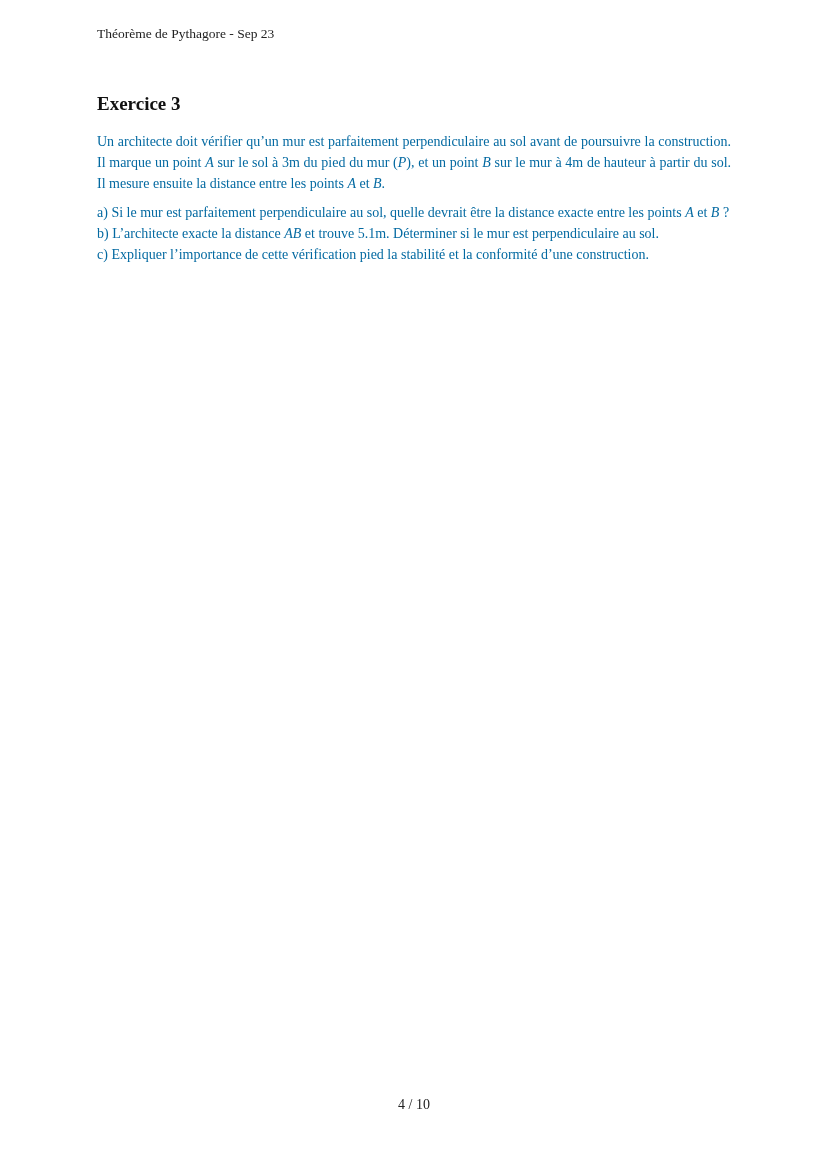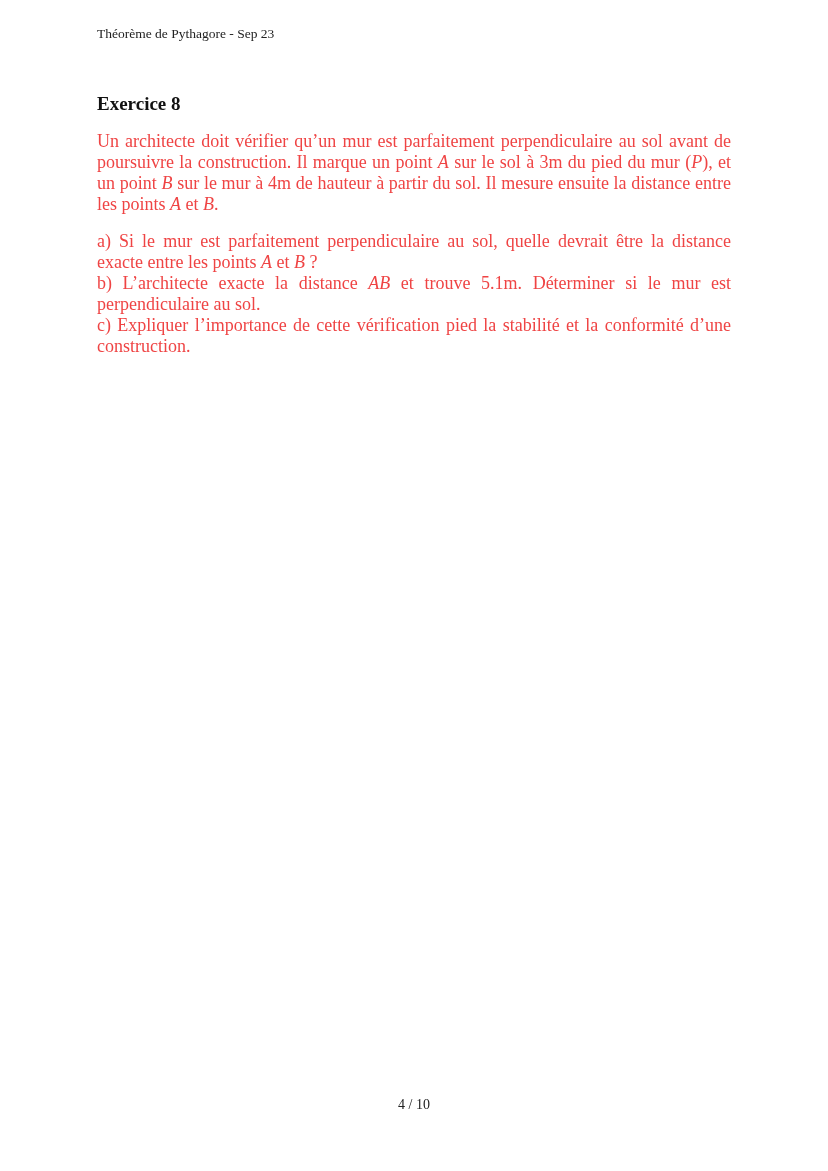--- a/index.html
+++ b/index.html
@@ -33,28 +33,28 @@
     width: 634px;
   }
   .exercise-title {
     font-size: 19px;
     font-weight: bold;
     line-height: 23px;
     margin: 0 0 16px 0;
     color: #111111;
   }
   .para {
-    font-size: 18px;
+    font-size: 14px;
     line-height: 21px;
     text-align: justify;
     margin: 0;
-    color: #ef4444;
+    color: #0369a1;
   }
   .questions {
-    margin-top: 16px;
+    margin-top: 8px;
   }
   .mvar {
     font-style: italic;
   }
   .footer {
     position: absolute;
     top: 1096px;
     left: 0;
     width: 828px;
     text-align: center;
@@ -66,21 +66,21 @@
 </head>
 <body>
 
 <div class="page">
 
   <div class="header">
     <span>Théorème de Pythagore - Sep 23</span>
   </div>
 
   <div class="content">
-    <h2 class="exercise-title">Exercice 8</h2>
+    <h2 class="exercise-title">Exercice 3</h2>
 
     <p class="para"><span>Un architecte doit vérifier qu’un mur est parfaitement perpendiculaire au sol avant de poursuivre la construction. Il marque un point </span><span class="mvar">A</span><span> sur le sol à 3m du pied du mur (</span><span class="mvar">P</span><span>), et un point </span><span class="mvar">B</span><span> sur le mur à 4m de hauteur à partir du sol. Il mesure ensuite la distance entre les points </span><span class="mvar">A</span><span> et </span><span class="mvar">B</span><span>.</span></p>
 
     <div class="questions">
       <p class="para"><span>a) Si le mur est parfaitement perpendiculaire au sol, quelle devrait être la distance exacte entre les points </span><span class="mvar">A</span><span> et </span><span class="mvar">B</span><span> ?</span></p>
       <p class="para"><span>b) L’architecte exacte la distance </span><span class="mvar">AB</span><span> et trouve 5.1m. Déterminer si le mur est perpendiculaire au sol.</span></p>
       <p class="para"><span>c) Expliquer l’importance de cette vérification pied la stabilité et la conformité d’une construction.</span></p>
     </div>
   </div>
 

